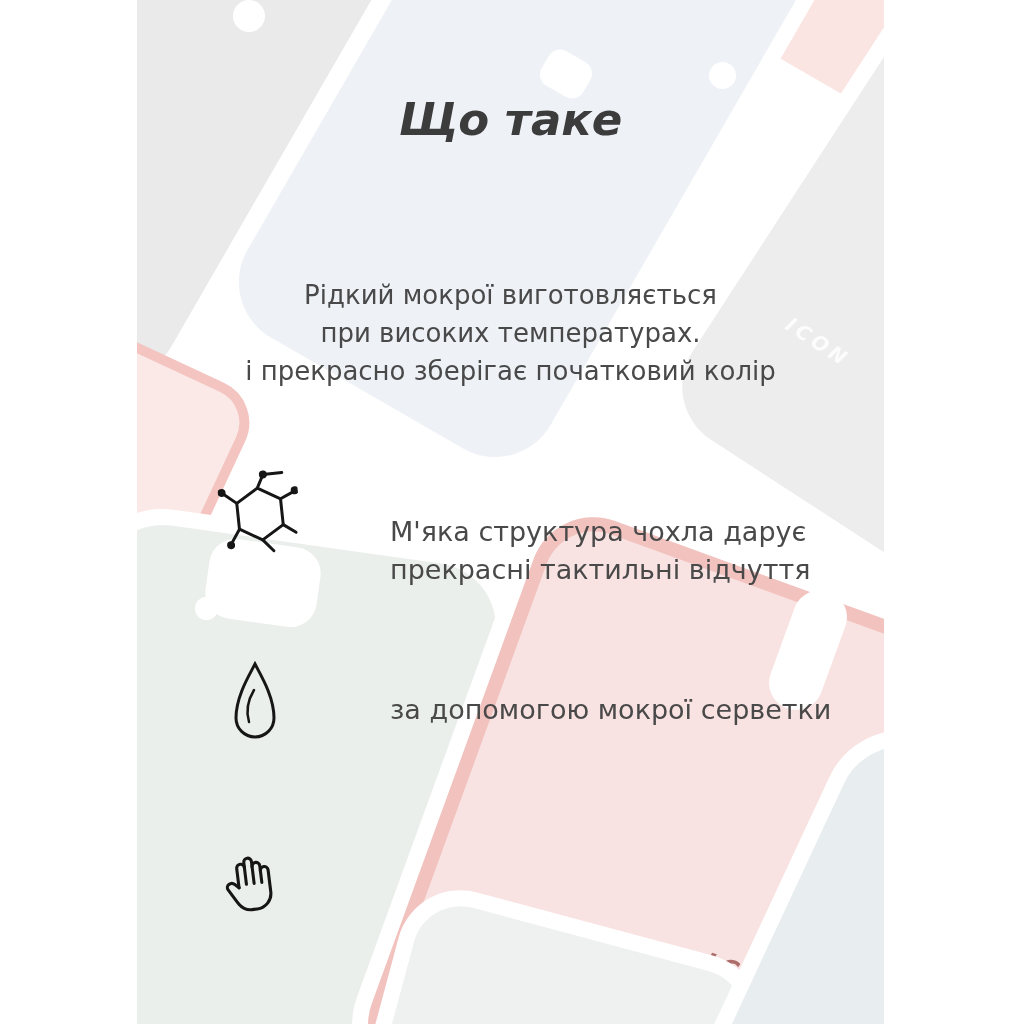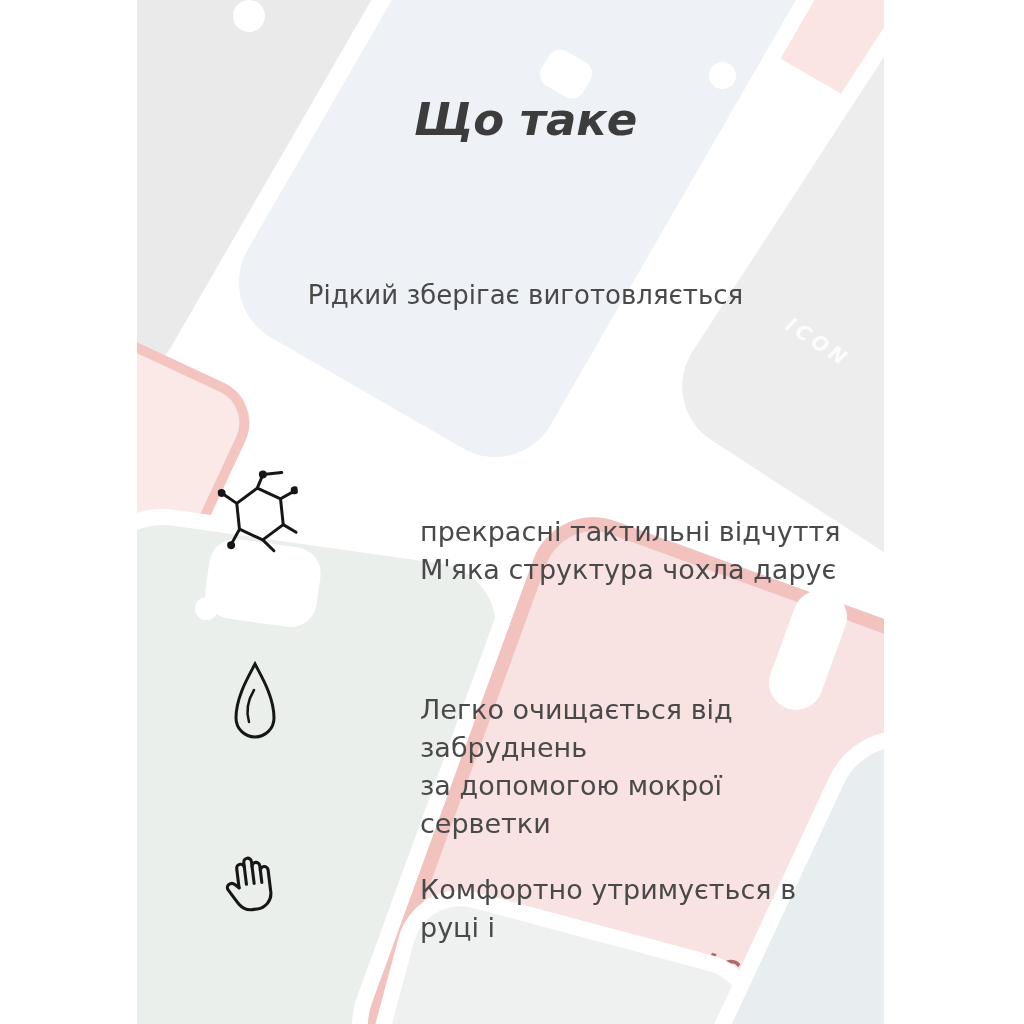--- a/index.html
+++ b/index.html
@@ -28,21 +28,21 @@
   .camM{left:70px;top:543px;width:112px;height:80px;border-radius:26px;transform:rotate(8deg);}
   .dotM{left:58px;top:597px;width:23px;height:23px;border-radius:50%;}
   .wm{position:absolute;font-style:italic;font-weight:800;}
   .wm1{left:645px;top:330px;transform:rotate(33deg);font-size:20px;letter-spacing:4px;color:rgba(255,255,255,.8);}
   .wm2{left:565px;top:962px;transform:rotate(20deg);font-size:26px;letter-spacing:6px;color:#8c3a36;opacity:.7;}
   
   .title{position:absolute;left:137px;top:64px;width:747px;text-align:center;
          font-style:italic;font-weight:800;font-size:45px;line-height:51px;color:#3c3c3c;letter-spacing:0px;}
   .intro{position:absolute;left:137px;top:250px;width:747px;text-align:center;
          font-size:26px;line-height:38px;color:#494949;}
-  .line{display:block;margin-left:30px;}
+  .line{display:block;}
   .feat-text{position:absolute;left:390px;width:470px;font-size:27px;line-height:38px;color:#494949;text-align:left;}
   .ft1{top:486px}.ft2{top:664px}.ft3{top:844px}
   .icon{position:absolute;}
   .ic1{left:220px;top:464px;transform:rotate(-6deg);}
   .ic2{left:228px;top:658px;}
   .ic3{left:218px;top:838px;transform:rotate(-7deg);}
   svg{display:block;}
 </style>
 </head>
 <body>
@@ -66,57 +66,57 @@
   <div class="wm wm2">ICON</div>
   <div class="case case9 ring"></div>
   <div class="case case8 ring"></div>
 </div>
 
 <h1 class="title">
   <span class="line">Що таке</span>
 </h1>
 
 <p class="intro">
-  <span class="line">Рідкий зберігає виготовляється</span>
+  <span class="line">Рідкий мокрої виготовляється</span>
+  <span class="line">при високих температурах.</span>
+  <span class="line">і прекрасно зберігає початковий колір</span>
 </p>
 
 <span class="icon ic1">
   <svg width="80" height="100" viewBox="0 0 80 100" fill="none" stroke="#161616" stroke-width="3" stroke-linecap="round" stroke-linejoin="round">
     <polygon points="40,24 62,37 62,63 40,76 18,63 18,37"></polygon>
     <line x1="18" y1="37" x2="5" y2="26"></line>
       <circle cx="4" cy="25" r="4" fill="#161616" stroke="none"></circle>
     <polyline points="40,24 47,11 66,11"></polyline>
       <circle cx="47" cy="11" r="4" fill="#161616" stroke="none"></circle>
     <line x1="62" y1="37" x2="76" y2="31"></line>
       <circle cx="77" cy="30" r="4" fill="#161616" stroke="none"></circle>
     <line x1="62" y1="63" x2="74" y2="72"></line>
     <line x1="18" y1="63" x2="9" y2="76"></line>
       <circle cx="8" cy="78" r="4" fill="#161616" stroke="none"></circle>
     <line x1="40" y1="76" x2="50" y2="88"></line>
   </svg>
 </span>
 <p class="feat-text ft1">
+  <span class="line">М'яка структура чохла дарує</span>
   <span class="line">прекрасні тактильні відчуття</span>
-  <span class="line">М'яка структура чохла дарує</span>
 </p>
 
 <span class="icon ic2">
   <svg width="54" height="96" viewBox="0 0 54 96" fill="none" stroke="#161616" stroke-width="3" stroke-linecap="round">
     <path d="M27,6 C22,16 8,38 8,60 a19,19 0 0 0 38,0 C46,38 32,16 27,6 Z"></path>
     <path d="M26,32 C20,42 18,54 21,64" stroke-width="2.5"></path>
   </svg>
 </span>
 <p class="feat-text ft2">
-  <span class="line">Легко очищається від забруднень</span>
   <span class="line">за допомогою мокрої серветки</span>
 </p>
 
 <span class="icon ic3">
   <svg width="62" height="92" viewBox="0 0 24 24" fill="none" stroke="#161616" stroke-width="1.2" stroke-linecap="round" stroke-linejoin="round">
     <path d="M8 13v-7.5a1.5 1.5 0 0 1 3 0v6.5"></path>
     <path d="M11 5.5v-2a1.5 1.5 0 1 1 3 0v8.5"></path>
     <path d="M14 5.5a1.5 1.5 0 0 1 3 0v6.5"></path>
     <path d="M17 7.5a1.5 1.5 0 0 1 3 0v8.5a6 6 0 0 1 -6 6h-2h.208a6 6 0 0 1 -5.012 -2.7a69.74 69.74 0 0 1 -.196 -.3c-.312 -.479 -1.407 -2.388 -3.286 -5.728a1.5 1.5 0 0 1 .536 -2.022a1.867 1.867 0 0 1 2.28 .28l1.47 1.47"></path>
   </svg>
 </span>
 <p class="feat-text ft3">
-  <span class="line">Комфортно утримується в руці і</span>
 </p>
 
 </body></html>

